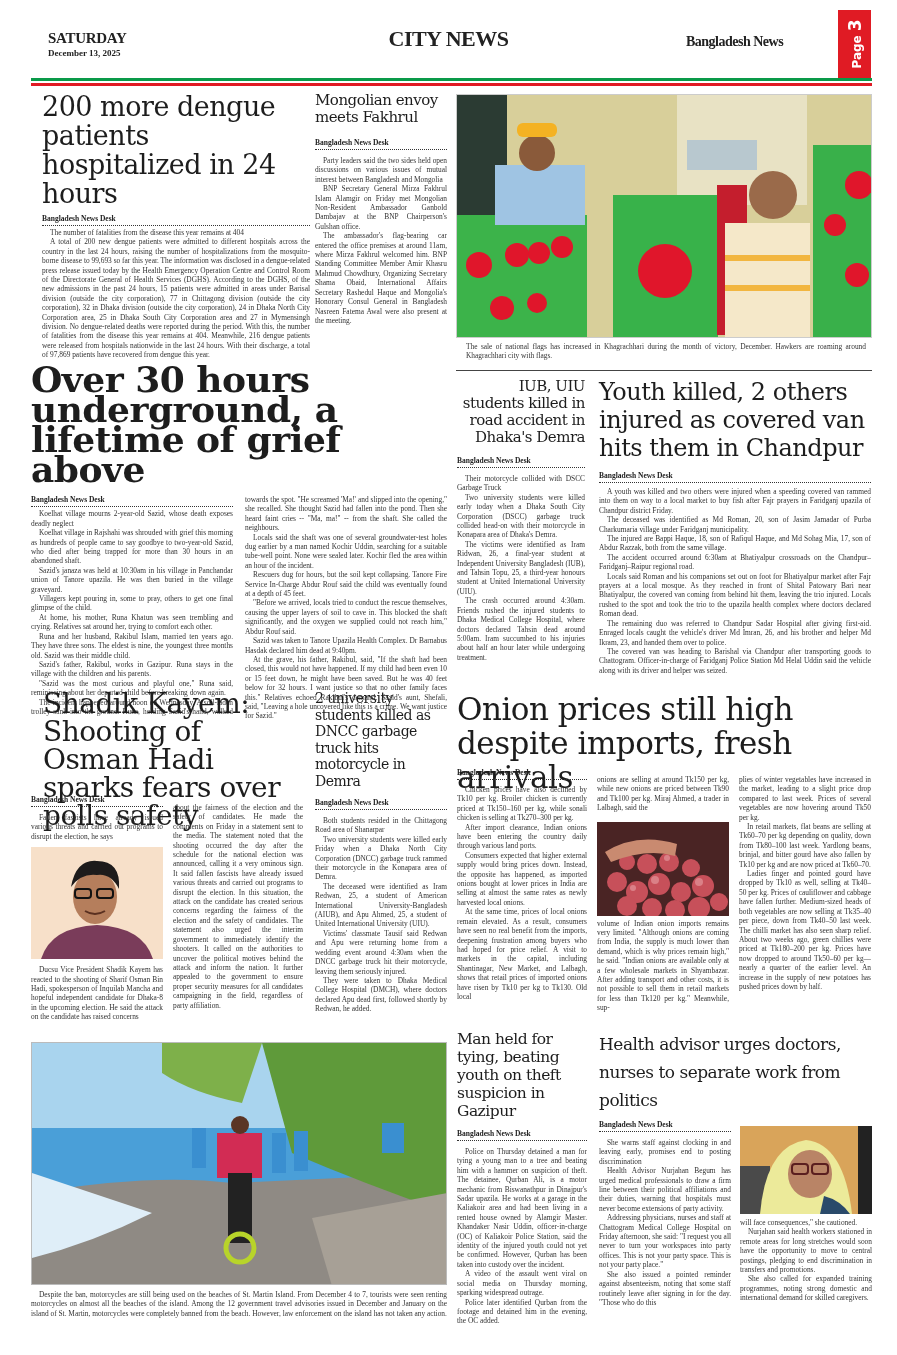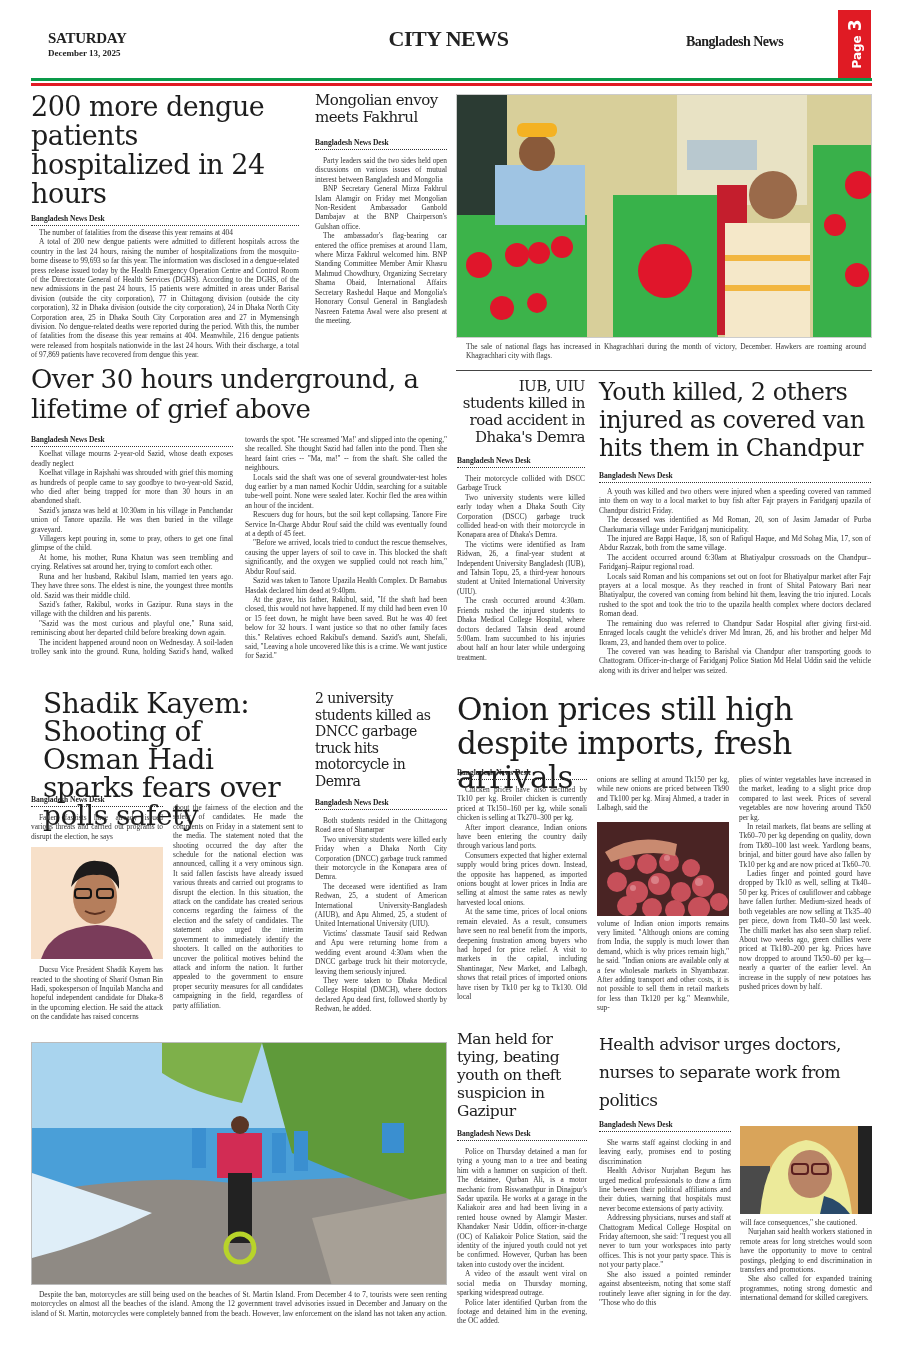--- a/index.html
+++ b/index.html
@@ -30,21 +30,21 @@
 <div class="abs masthead-day">SATURDAY</div>
 <div class="abs masthead-date">December 13, 2025</div>
 <div class="abs masthead-title">CITY NEWS</div>
 <div class="abs masthead-brand">Bangladesh News</div>
 <div class="abs page-tab">
     <span><i style="font-style:normal">Page</i><b>3</b></span>
   </div>
 <div class="abs rule-green"></div>
 <div class="abs rule-red"></div>
 
-<div class="abs" style="left:31px; top:92px; width:268px;">
+<div class="abs" style="left:42px; top:92px; width:268px;">
   <h1 class="hl" style="font-size:27px; line-height:29px; font-weight:normal;">200 more dengue patients hospitalized in 24 hours</h1>
   <div class="byline" style="margin-top:6px;">Bangladesh News Desk</div>
   <div class="body">
     <p>The number of fatalities from the disease this year remains at 404</p>
     <p>A total of 200 new dengue patients were admitted to different hospitals across the country in the last 24 hours, raising the number of hospitalizations from the mosquito-borne disease to 99,693 so far this year. The information was disclosed in a dengue-related press release issued today by the Health Emergency Operation Centre and Control Room of the Directorate General of Health Services (DGHS). According to the DGHS, of the new admissions in the past 24 hours, 15 patients were admitted in areas under Barisal division (outside the city corporation), 77 in Chittagong division (outside the city corporation), 32 in Dhaka division (outside the city corporation), 24 in Dhaka North City Corporation area, 25 in Dhaka South City Corporation area and 27 in Mymensingh division. No dengue-related deaths were reported during the period. With this, the number of fatalities from the disease this year remains at 404. Meanwhile, 216 dengue patients were released from hospitals nationwide in the last 24 hours. With their discharge, a total of 97,869 patients have recovered from dengue this year.</p>
   </div>
 </div>
 
 <div class="abs" style="left:315px; top:92px; width:132px;">
   <h2 class="hl" style="font-size:15px; line-height:17px; font-weight:normal;">Mongolian envoy meets Fakhrul</h2>
@@ -83,21 +83,21 @@
     <circle cx="402" cy="90" r="14" fill="#e0162b"></circle>
       <circle cx="378" cy="130" r="11" fill="#e0162b"></circle>
     <circle cx="400" cy="180" r="12" fill="#e0162b"></circle>
   </svg>
 </div>
 <div class="abs caption" style="left:466px; top:342px; width:400px;">The sale of national flags has increased in Khagrachhari during the month of victory, December. Hawkers are roaming around Khagrachhari city with flags.</div>
 
 <div class="abs divider-h" style="left:456px; top:370px; width:416px; height:1px;"></div>
 
 <div class="abs" style="left:31px; top:364px; width:416px;">
-  <h1 class="hl" style="font-size:26px; line-height:30px; font-weight:normal;">Over 30 hours underground, a lifetime of grief above</h1>
+  <h1 class="hl" style="font-size:36px; line-height:30px; font-weight:bold;">Over 30 hours underground, a lifetime of grief above</h1>
   <div class="body cols2" style="margin-top:11px;">
     <div class="byline">Bangladesh News Desk</div>
     <p>Koelhat village mourns 2-year-old Sazid, whose death exposes deadly neglect</p>
     <p>Koelhat village in Rajshahi was shrouded with grief this morning as hundreds of people came to say goodbye to two-year-old Sazid, who died after being trapped for more than 30 hours in an abandoned shaft.</p>
     <p>Sazid's janaza was held at 10:30am in his village in Panchandar union of Tanore upazila. He was then buried in the village graveyard.</p>
     <p>Villagers kept pouring in, some to pray, others to get one final glimpse of the child.</p>
     <p>At home, his mother, Runa Khatun was seen trembling and crying. Relatives sat around her, trying to comfort each other.</p>
     <p>Runa and her husband, Rakibul Islam, married ten years ago. They have three sons. The eldest is nine, the youngest three months old. Sazid was their middle child.</p>
     <p>Sazid's father, Rakibul, works in Gazipur. Runa stays in the village with the children and his parents.</p>
     <p>"Sazid was the most curious and playful one," Runa said, reminiscing about her departed child before breaking down again.</p>

